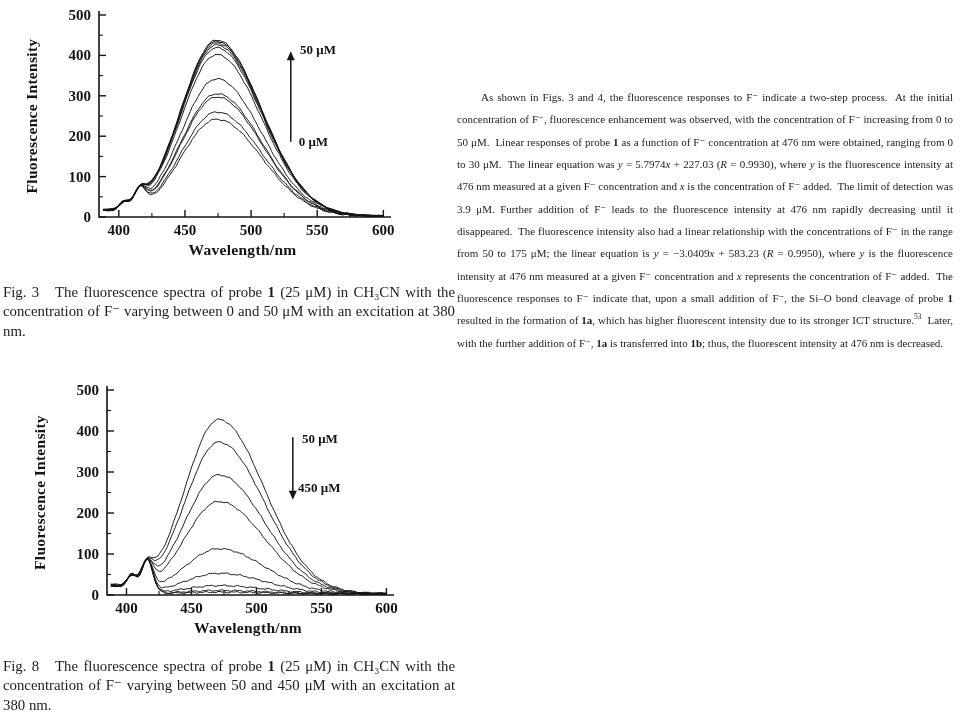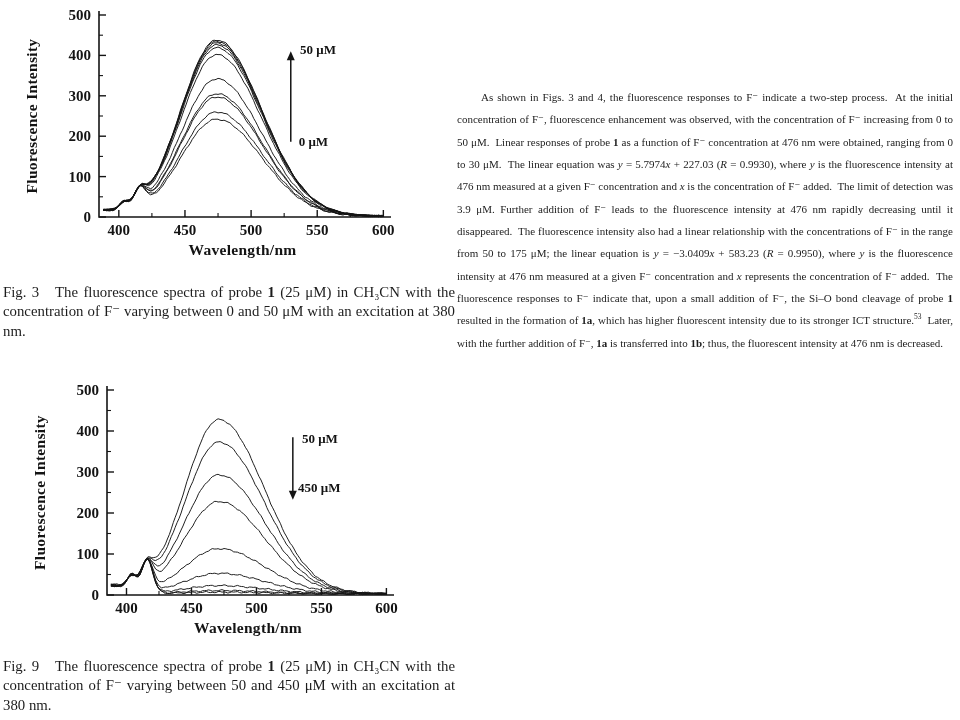--- a/index.html
+++ b/index.html
@@ -132,15 +132,15 @@
     <polyline points="108.9,213.9 110.8,214.2 112.8,214.1 114.7,214.6 116.7,214.3 118.6,213.2 120.6,212.7 122.5,211.4 124.5,208.4 126.4,205.5 128.4,203.5 130.3,201.9 132.3,202.4 134.2,204.1 136.2,203.8 138.1,201.2 140.1,197.4 142.0,192.0 144.0,187.6 145.9,187.2 147.9,189.9 149.8,194.8 151.8,201.8 153.7,208.2 155.7,212.0 157.6,214.5 159.6,215.9 161.5,215.4 163.5,214.9 165.4,215.1 167.4,214.7 169.3,214.1 171.3,214.2 173.2,213.4 175.2,211.8 177.1,211.1 179.1,210.5 181.0,209.4 183.0,209.3 184.9,209.4 186.9,208.3 188.8,207.2 190.8,206.7 192.7,205.3 194.7,204.4 196.6,204.7 198.6,204.4 200.5,203.7 202.5,203.6 204.4,203.0 206.4,201.6 208.3,201.4 210.3,201.6 212.2,201.2 214.2,201.5 216.1,202.2 218.1,201.5 220.0,201.0 222.0,201.3 223.9,201.1 225.9,201.0 227.8,202.2 229.8,202.8 231.7,202.5 233.7,202.9 235.6,203.0 237.6,202.5 239.5,203.1 241.5,204.3 243.4,204.6 245.4,205.2 247.3,206.2 249.2,205.9 251.2,205.7 253.1,206.6 255.1,207.2 257.0,207.6 259.0,209.0 260.9,209.8 262.9,209.5 264.8,209.9 266.8,210.5 268.7,210.4 270.7,211.2 272.6,212.7 274.6,213.0 276.5,213.3 278.5,214.1 280.4,213.8 282.4,213.6 284.3,214.8 286.3,215.5 288.2,215.8 290.2,216.8 292.1,217.3 294.1,216.6 296.0,216.8 298.0,217.4 299.9,217.4 301.9,218.1 303.8,219.3 305.8,219.2 307.7,218.9 309.7,219.3 311.6,219.1 313.6,218.8 315.5,219.8 317.5,220.5 319.4,220.3 321.4,220.7 323.3,220.9 325.3,220.0 327.2,220.0 329.2,220.8 331.1,220.8 333.1,221.1 335.0,221.9 337.0,221.5 338.9,220.8 340.9,221.0 342.8,221.0 344.8,220.8 346.7,221.7 348.7,222.3 350.6,221.7 352.6,221.6 354.5,221.7 356.5,220.9 358.4,220.9 360.4,221.9 362.3,221.9 364.3,221.9 366.2,222.3 368.2,221.8 370.1,220.9 372.1,221.3 374.0,221.6 376.0,221.5 377.9,222.2 379.9,222.6 381.8,221.8 383.8,221.4" fill="none" stroke="#141414" stroke-width="0.95"></polyline>
     <polyline points="108.9,213.7 110.8,214.2 112.8,214.7 114.7,214.0 116.7,213.7 118.6,214.0 120.6,213.1 122.5,211.2 124.5,209.2 126.4,205.6 128.4,202.3 130.3,201.7 132.3,202.7 134.2,203.7 136.2,204.3 138.1,202.4 140.1,197.1 142.0,191.6 144.0,188.0 145.9,186.8 147.9,189.7 149.8,196.6 151.8,203.6 153.7,209.6 155.7,214.6 157.6,217.1 159.6,217.7 161.5,218.5 163.5,219.1 165.4,218.7 167.4,219.1 169.3,219.6 171.3,218.7 173.2,218.0 175.2,217.9 177.1,217.1 179.1,216.7 181.0,217.4 183.0,217.3 184.9,216.7 186.9,216.7 188.8,216.1 190.8,214.9 192.7,214.9 194.7,215.3 196.6,214.9 198.6,215.0 200.5,215.3 202.5,214.3 204.4,213.5 206.4,213.7 208.3,213.4 210.3,213.3 212.2,214.2 214.2,214.3 216.1,213.6 218.1,213.6 220.0,213.5 222.0,212.8 223.9,213.2 225.9,214.2 227.8,214.1 229.8,214.2 231.7,214.6 233.7,213.9 235.6,213.4 237.6,214.2 239.5,214.5 241.5,214.6 243.4,215.5 245.4,215.8 247.3,215.0 249.2,215.1 251.2,215.4 253.1,215.2 255.1,215.8 257.0,217.0 259.0,216.9 260.9,216.7 262.9,217.1 264.8,216.7 266.8,216.4 268.7,217.4 270.7,218.1 272.6,218.0 274.6,218.7 276.5,218.8 278.5,218.0 280.4,218.1 282.4,218.8 284.3,218.8 286.3,219.3 288.2,220.3 290.2,219.9 292.1,219.4 294.1,219.7 296.0,219.6 298.0,219.4 299.9,220.4 301.9,221.0 303.8,220.7 305.8,220.8 307.7,220.9 309.7,220.0 311.6,220.2 313.6,221.1 315.5,221.1 317.5,221.3 319.4,221.9 321.4,221.4 323.3,220.6 325.3,221.0 327.2,221.1 329.2,221.0 331.1,221.8 333.1,222.3 335.0,221.6 337.0,221.4 338.9,221.5 340.9,220.9 342.8,221.0 344.8,222.1 346.7,222.1 348.7,221.8 350.6,222.2 352.6,221.6 354.5,220.8 356.5,221.3 358.4,221.8 360.4,221.7 362.3,222.2 364.3,222.5 366.2,221.6 368.2,221.2 370.1,221.6 372.1,221.3 374.0,221.5 376.0,222.5 377.9,222.4 379.9,221.7 381.8,221.9 383.8,221.5" fill="none" stroke="#141414" stroke-width="0.95"></polyline>
     <polyline points="108.9,214.3 110.8,214.3 112.8,213.7 114.7,214.0 116.7,214.2 118.6,213.7 120.6,213.5 122.5,212.2 124.5,208.7 126.4,205.0 128.4,202.6 130.3,201.2 132.3,202.2 134.2,204.7 136.2,204.8 138.1,201.9 140.1,197.4 142.0,191.6 144.0,186.9 145.9,186.8 147.9,190.7 149.8,196.7 151.8,204.2 153.7,211.1 155.7,214.9 157.6,217.3 159.6,219.2 161.5,219.7 163.5,220.2 165.4,221.2 167.4,221.3 169.3,220.6 171.3,220.7 173.2,220.3 175.2,219.4 177.1,219.7 179.1,220.3 181.0,220.0 183.0,220.1 184.9,220.4 186.9,219.4 188.8,218.7 190.8,219.1 192.7,219.0 194.7,218.9 196.6,219.7 198.6,219.7 200.5,218.7 202.5,218.6 204.4,218.5 206.4,217.9 208.3,218.3 210.3,219.2 212.2,218.9 214.2,218.7 216.1,218.9 218.1,218.1 220.0,217.6 222.0,218.4 223.9,218.7 225.9,218.6 227.8,219.2 229.8,219.2 231.7,218.2 233.7,218.2 235.6,218.6 237.6,218.4 239.5,218.9 241.5,219.8 243.4,219.4 245.4,218.9 247.3,219.2 249.2,218.8 251.2,218.5 253.1,219.5 255.1,220.0 257.0,219.7 259.0,220.1 260.9,220.0 262.9,219.1 264.8,219.2 266.8,220.0 268.7,220.0 270.7,220.3 272.6,221.1 274.6,220.6 276.5,219.9 278.5,220.2 280.4,220.2 282.4,220.1 284.3,221.1 286.3,221.5 288.2,220.9 290.2,220.9 292.1,221.0 294.1,220.2 296.0,220.5 298.0,221.5 299.9,221.5 301.9,221.4 303.8,221.9 305.8,221.3 307.7,220.5 309.7,221.0 311.6,221.4 313.6,221.2 315.5,222.0 317.5,222.3 319.4,221.4 321.4,221.2 323.3,221.4 325.3,221.0 327.2,221.2 329.2,222.3 331.1,222.2 333.1,221.7 335.0,221.9 337.0,221.4 338.9,220.8 340.9,221.5 342.8,222.0 344.8,221.8 346.7,222.2 348.7,222.4 350.6,221.4 352.6,221.1 354.5,221.6 356.5,221.5 358.4,221.7 360.4,222.6 362.3,222.3 364.3,221.5 366.2,221.6 368.2,221.5 370.1,221.0 372.1,221.8 374.0,222.5 376.0,222.0 377.9,222.0 379.9,222.1 381.8,221.2 383.8,221.0" fill="none" stroke="#141414" stroke-width="0.95"></polyline>
     <polyline points="108.9,213.7 110.8,213.6 112.8,214.1 114.7,213.8 116.7,213.9 118.6,214.7 120.6,213.9 122.5,211.6 124.5,208.8 126.4,205.0 128.4,201.6 130.3,201.4 132.3,203.2 134.2,204.5 136.2,204.9 138.1,202.6 140.1,196.8 142.0,190.8 144.0,187.5 145.9,187.0 147.9,190.5 149.8,197.6 151.8,204.8 153.7,210.4 155.7,215.1 157.6,217.9 159.6,218.9 161.5,220.4 163.5,221.7 165.4,221.5 167.4,221.5 169.3,221.7 171.3,220.8 173.2,220.2 175.2,220.8 177.1,220.9 179.1,220.8 181.0,221.5 183.0,221.4 184.9,220.4 186.9,220.3 188.8,220.4 190.8,219.9 192.7,220.4 194.7,221.3 196.6,220.8 198.6,220.4 200.5,220.5 202.5,219.8 204.4,219.4 206.4,220.3 208.3,220.6 210.3,220.3 212.2,220.7 214.2,220.5 216.1,219.5 218.1,219.5 220.0,220.1 222.0,219.9 223.9,220.3 225.9,221.1 227.8,220.5 229.8,219.8 231.7,220.1 233.7,219.8 235.6,219.6 237.6,220.6 239.5,221.0 241.5,220.5 243.4,220.6 245.4,220.5 247.3,219.7 249.2,219.9 251.2,220.8 253.1,220.7 255.1,220.9 257.0,221.4 259.0,220.8 260.9,220.0 262.9,220.5 264.8,220.6 266.8,220.5 268.7,221.4 270.7,221.8 272.6,221.0 274.6,220.9 276.5,221.0 278.5,220.4 280.4,220.7 282.4,221.8 284.3,221.7 286.3,221.4 288.2,221.7 290.2,221.1 292.1,220.5 294.1,221.1 296.0,221.6 298.0,221.4 299.9,222.0 301.9,222.2 303.8,221.2 305.8,221.0 307.7,221.4 309.7,221.1 311.6,221.4 313.6,222.4 315.5,222.1 317.5,221.5 319.4,221.7 321.4,221.3 323.3,220.8 325.3,221.6 327.2,222.2 329.2,221.9 331.1,222.1 333.1,222.1 335.0,221.2 337.0,221.0 338.9,221.7 340.9,221.7 342.8,221.8 344.8,222.6 346.7,222.2 348.7,221.3 350.6,221.5 352.6,221.5 354.5,221.1 356.5,222.0 358.4,222.6 360.4,222.0 362.3,221.8 364.3,221.9 366.2,221.1 368.2,221.1 370.1,222.0 372.1,222.1 374.0,221.9 376.0,222.4 377.9,221.9 379.9,221.0 381.8,221.3 383.8,221.7" fill="none" stroke="#141414" stroke-width="0.95"></polyline>
     <line x1="290.8341013824885" y1="65.15" x2="290.8341013824885" y2="119.65" stroke="#141414" stroke-width="1.5"></line>
     <polygon points="290.8341013824885,127.65 286.8341013824885,118.65 294.8341013824885,118.65" fill="#141414"></polygon>
     <text x="299.9308755760369" y="71.30000000000001" class="annot">50 μM</text>
     <text x="296.0322580645161" y="119.67999999999999" class="annot">450 μM</text>
   </svg>
 
-<div id="fig4-caption" class="caption"><span class="">Fig. 9   The fluorescence spectra of probe </span><span class="seg-b">1</span><span class=""> (25 μM) in CH₃CN with the concentration of F⁻ varying between 50 and 450 μM with an excitation at 380 nm.</span></div>
+<div id="fig4-caption" class="caption"><span class="">Fig. 8   The fluorescence spectra of probe </span><span class="seg-b">1</span><span class=""> (25 μM) in CH₃CN with the concentration of F⁻ varying between 50 and 450 μM with an excitation at 380 nm.</span></div>
 
 <div class="body-text"><span class="">As shown in Figs. 3 and 4, the fluorescence responses to F⁻ indicate a two-step process.  At the initial concentration of F⁻, fluorescence enhancement was observed, with the concentration of F⁻ increasing from 0 to 50 μM.  Linear responses of probe </span><span class="seg-b">1</span><span class=""> as a function of F⁻ concentration at 476 nm were obtained, ranging from 0 to 30 μM.  The linear equation was </span><span class="seg-i">y</span><span class=""> = 5.7974</span><span class="seg-i">x</span><span class=""> + 227.03 (</span><span class="seg-i">R</span><span class=""> = 0.9930), where </span><span class="seg-i">y</span><span class=""> is the fluorescence intensity at 476 nm measured at a given F⁻ concentration and </span><span class="seg-i">x</span><span class=""> is the concentration of F⁻ added.  The limit of detection was 3.9 μM. Further addition of F⁻ leads to the fluorescence intensity at 476 nm rapidly decreasing until it disappeared.  The fluorescence intensity also had a linear relationship with the concentrations of F⁻ in the range from 50 to 175 μM; the linear equation is </span><span class="seg-i">y</span><span class=""> = −3.0409</span><span class="seg-i">x</span><span class=""> + 583.23 (</span><span class="seg-i">R</span><span class=""> = 0.9950), where </span><span class="seg-i">y</span><span class=""> is the fluorescence intensity at 476 nm measured at a given F⁻ concentration and </span><span class="seg-i">x</span><span class=""> represents the concentration of F⁻ added.  The fluorescence responses to F⁻ indicate that, upon a small addition of F⁻, the Si–O bond cleavage of probe </span><span class="seg-b">1</span><span class=""> resulted in the formation of </span><span class="seg-b">1a</span><span class="">, which has higher fluorescent intensity due to its stronger ICT structure.</span><sup class="seg-sup">53</sup><span class="">  Later, with the further addition of F⁻, </span><span class="seg-b">1a</span><span class=""> is transferred into </span><span class="seg-b">1b</span><span class="">; thus, the fluorescent intensity at 476 nm is decreased.</span></div>
 
 </body></html>

